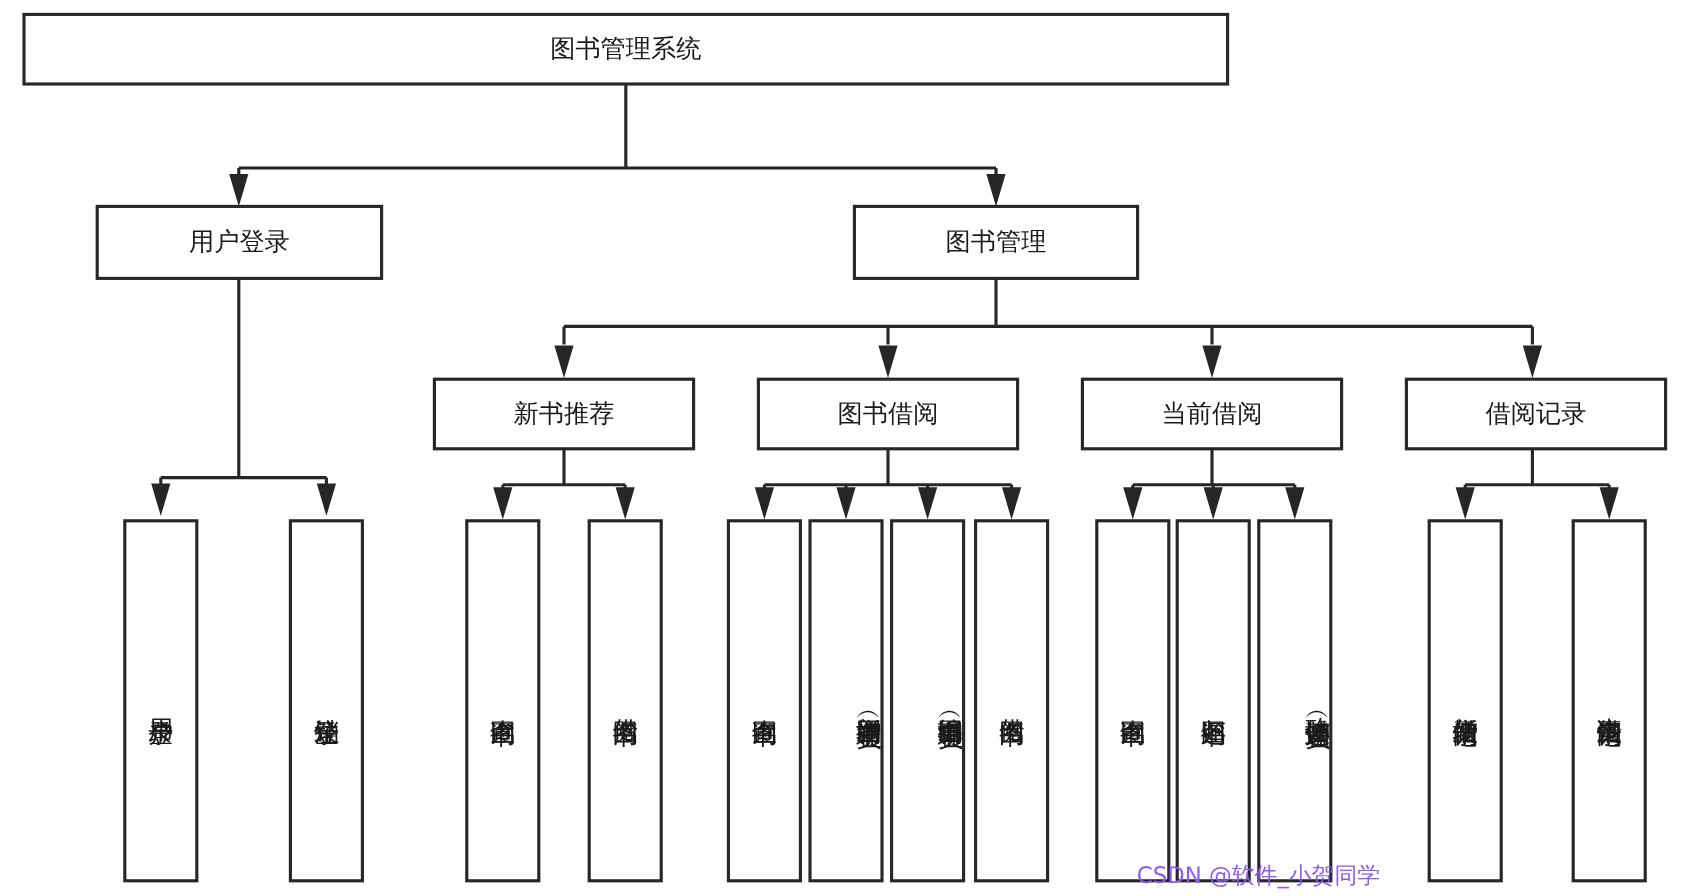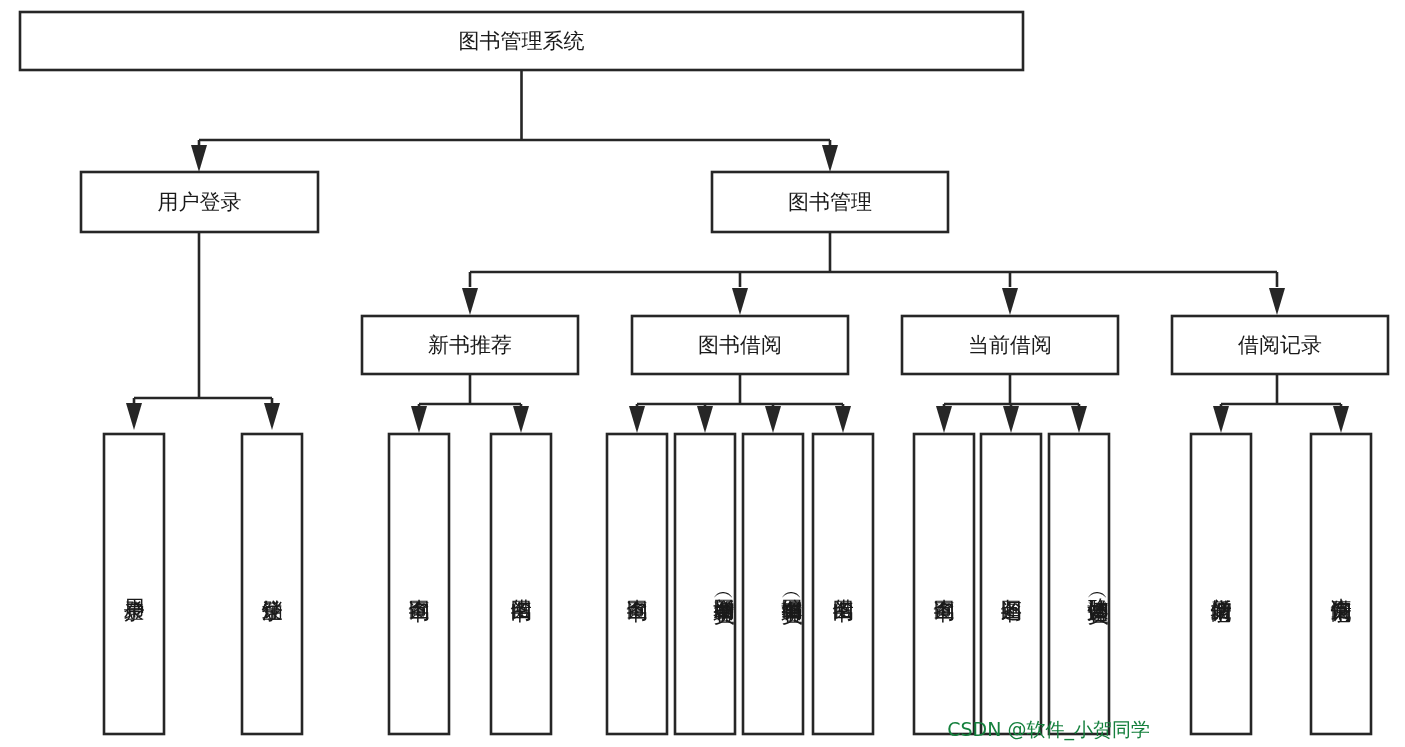--- a/index.html
+++ b/index.html
@@ -62,21 +62,21 @@
     text-align: center;
     pointer-events: none;
     user-select: none;
   }
   .watermark {
     position: absolute;
     right: 9px;
     bottom: 4px;
     font-family: "DejaVu Sans", "Liberation Sans", sans-serif;
     font-size: 19px;
-    color: #15803d;
+    color: #8b5cf6;
     white-space: nowrap;
     user-select: none;
   }
 </style>
 </head>
 <body>
 
 <div id="diagram-root">
 
   <svg class="diagram-canvas" viewBox="0 0 1405 747">

